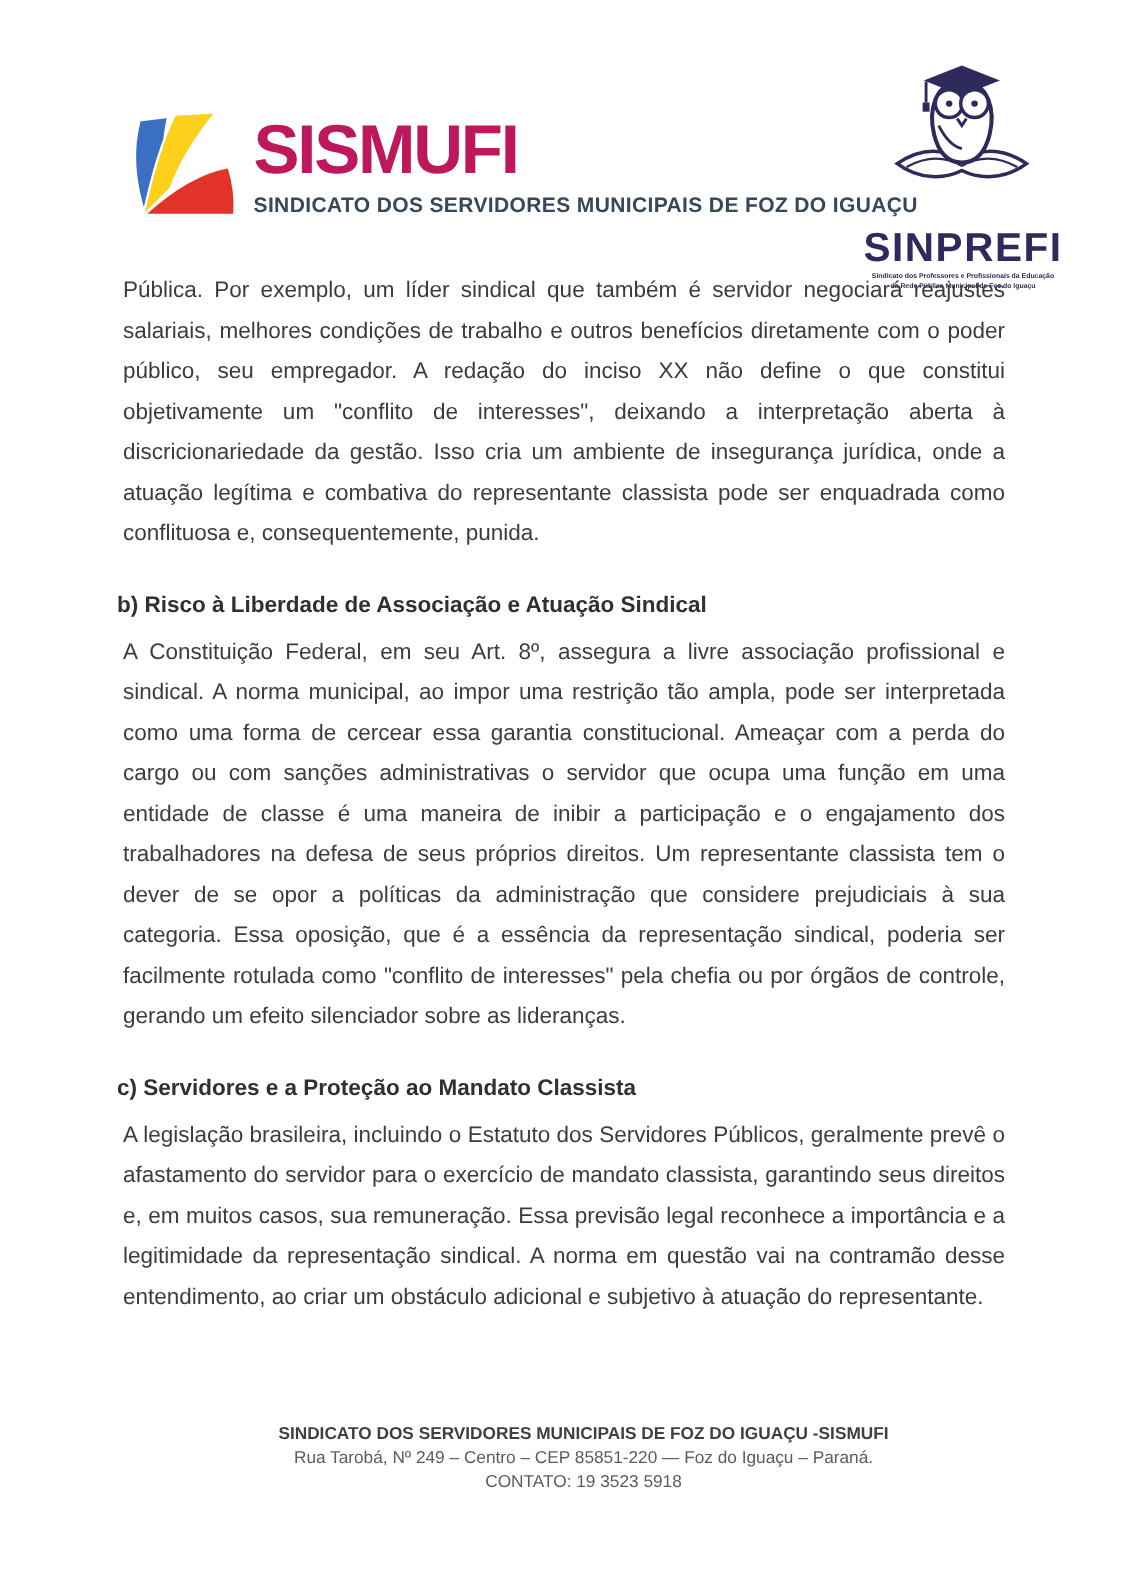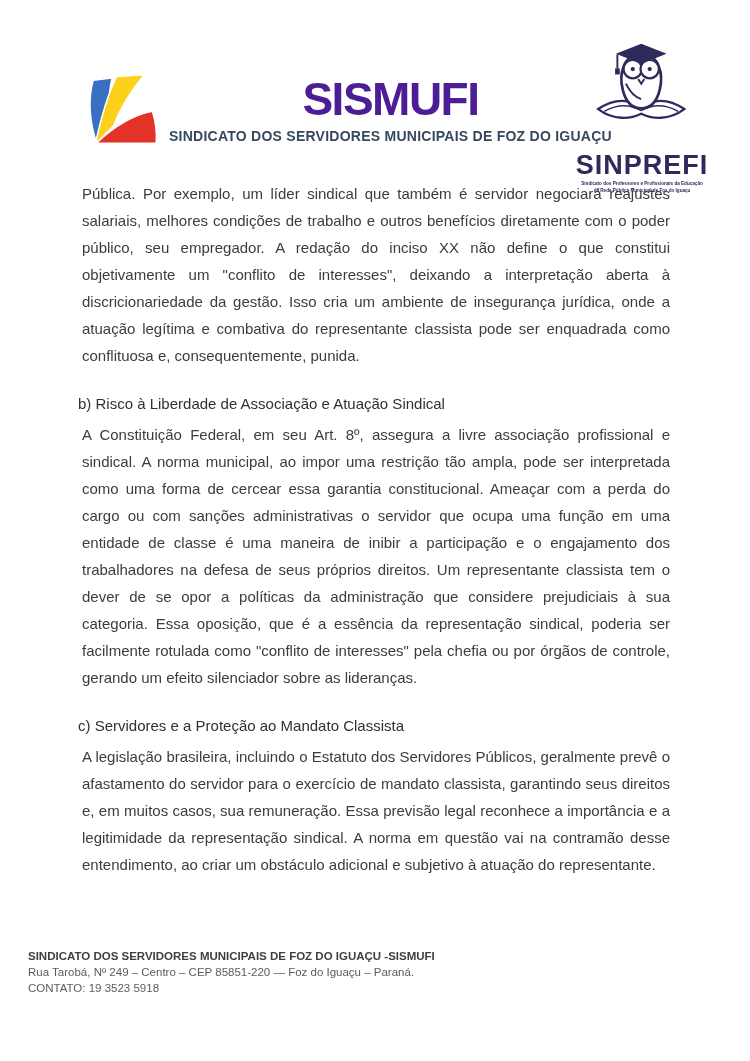--- a/index.html
+++ b/index.html
@@ -23,22 +23,21 @@
     align-items: flex-start;
     gap: 9px;
   }
   .sismufi-icon svg { display: block; }
   .sismufi-textblock { padding-top: 2px; }
   .sismufi-name {
     font-size: 46px;
     font-weight: 800;
     letter-spacing: -1.5px;
     line-height: 1.1;
-    color: #4c1d95;
-    text-align: center;
+    color: #be185d;
   }
   .sismufi-tagline {
     font-size: 14px;
     font-weight: 700;
     letter-spacing: 0.25px;
     color: #36495c;
     margin-top: 3px;
     white-space: nowrap;
   }
 
@@ -71,34 +70,34 @@
     top: 176px;
     width: 596px;
     font-size: 15px;
     line-height: 27px;
     text-align: justify;
     color: #3c3c3c;
   }
   .doc-body p { margin: 4px; }
   .doc-body h3 {
     font-size: 15px;
-    font-weight: 400;
+    font-weight: 700;
     line-height: 27px;
     color: #303030;
     margin: 21px 0 0 0;
     text-align: left;
   }
 
   
   .doc-footer {
     position: absolute;
     left: 0;
     right: 0;
     top: 948px;
-    text-align: left;
+    text-align: center;
     font-size: 11.5px;
     line-height: 16.2px;
     color: #5c5c5c;
     padding-left: 28px;
   }
   .doc-footer .footer-org {
     font-weight: 700;
     color: #3f3f3f;
   }
 </style>

